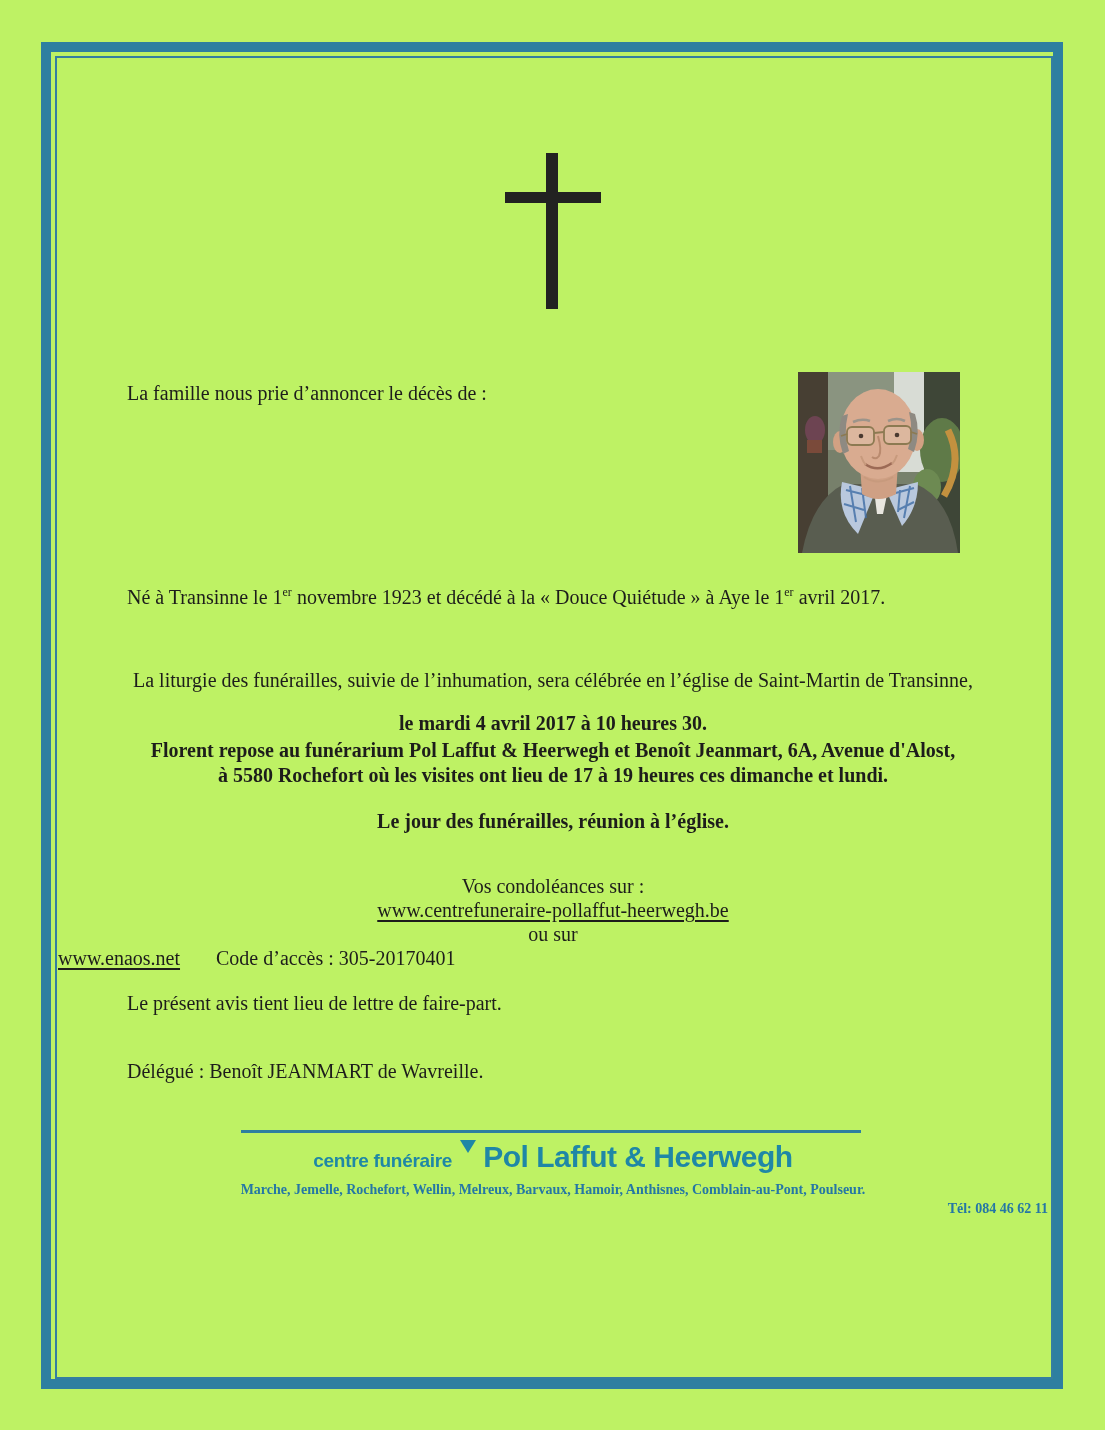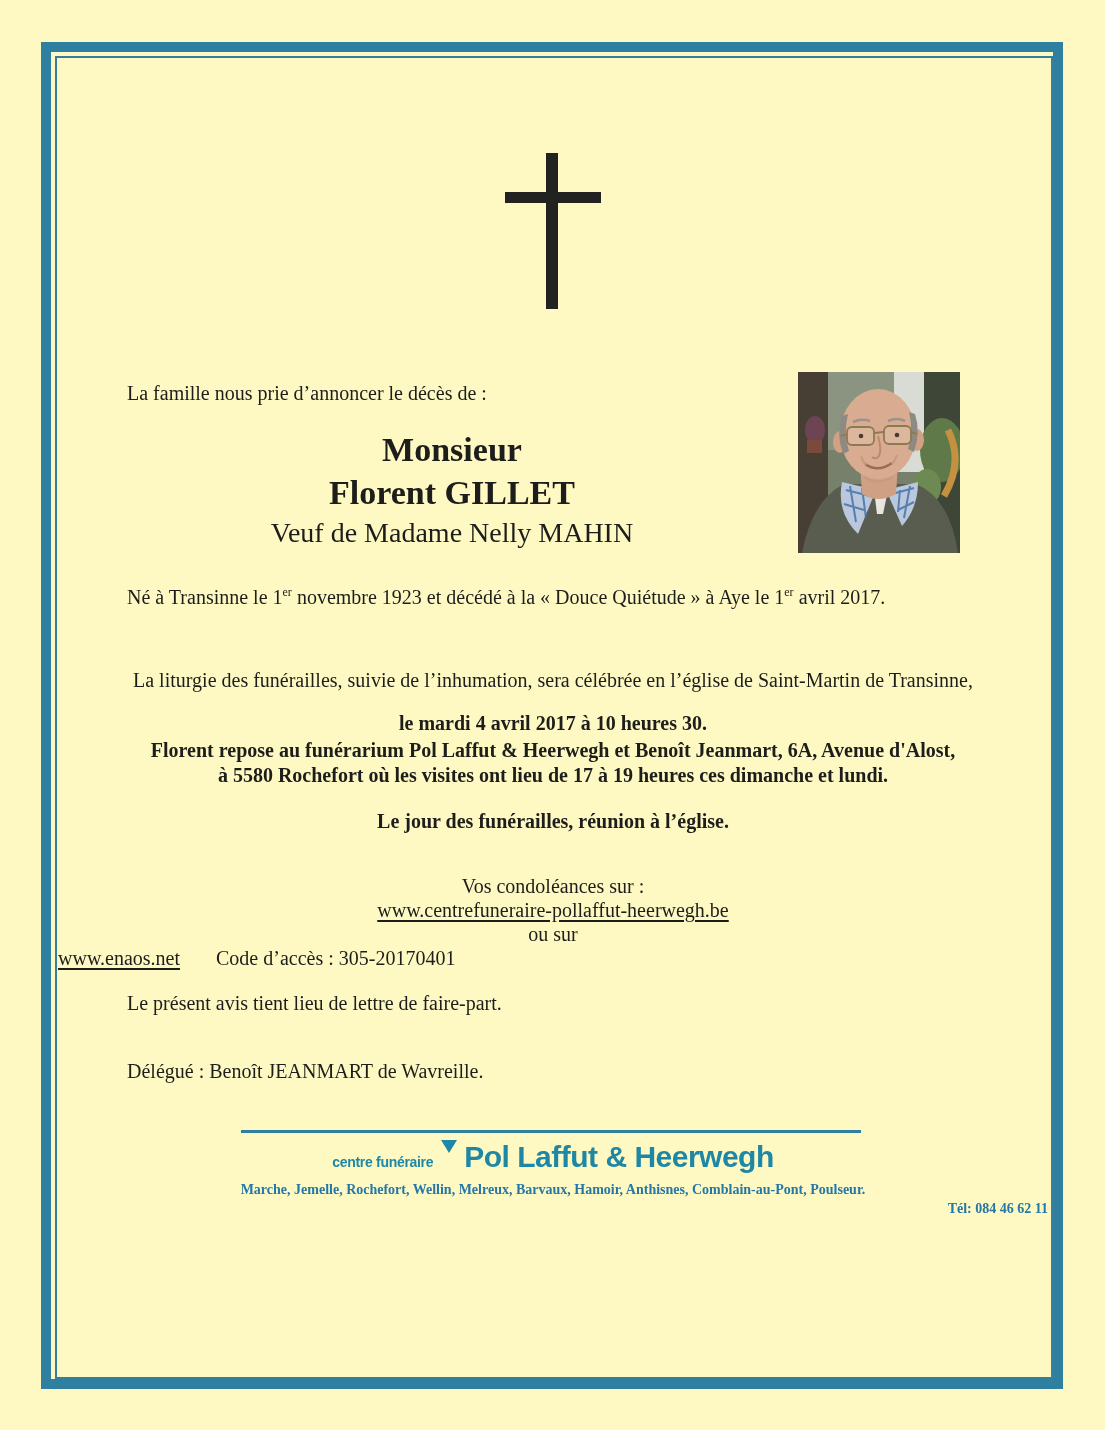--- a/index.html
+++ b/index.html
@@ -1,19 +1,19 @@
 <!DOCTYPE html>
 <html><head>
 <meta charset="utf-8">
 <style>
   html,body{margin:0;padding:0;background:#ffffff;}
   .page{
     position:relative;
     width:1105px;height:1430px;
-    background:#fef9c3;
+    background:#bef264;
     color:#1d1d1b;
     font-family:"Liberation Serif", serif;
     overflow:hidden;
   }
   
   .frame-outer{
     position:absolute;left:41px;top:42px;width:1002px;height:1327px;
     border:10px solid #2e7fa0;
   }
   .frame-inner{
@@ -48,21 +48,21 @@
   .fairepart-line{top:990px;}
   .delegate-line{top:1058px;}
 
   
   .footer-rule{position:absolute;left:241px;top:1130px;width:620px;height:3px;background:#2e7fa0;}
   .brand-row{
     position:absolute;left:58px;top:1140px;width:990px;
     display:flex;justify-content:center;align-items:baseline;gap:6px;
     font-family:"Liberation Sans", sans-serif;color:#1f87a6;
   }
-  .brand-prefix{font-size:14px;font-weight:bold;letter-spacing:-0.3px;}
+  .brand-prefix{font-size:19px;font-weight:bold;letter-spacing:-0.3px;}
   .brand-triangle{
     width:0;height:0;align-self:flex-start;
     border-left:8px solid transparent;border-right:8px solid transparent;
     border-top:13px solid #1f87a6;
     margin:0 1px 0 2px;transform:translateY(0px);
   }
   .brand-name{font-size:30px;font-weight:bold;letter-spacing:-0.5px;text-align:center;}
   .footer-locations{position:absolute;left:58px;top:1182px;width:990px;text-align:center;
     font-size:14px;font-weight:bold;color:#2577a5;}
   .footer-phone{position:absolute;left:58px;top:1201px;width:990px;text-align:right;
@@ -116,25 +116,20 @@
     <path d="M55 50 q9 -4 17 -1" stroke="#9c948a" stroke-width="2.6" fill="none"></path>
     <path d="M90 49 q9 -4 17 0" stroke="#9c948a" stroke-width="2.6" fill="none"></path>
     <path d="M80 64 q4 14 1 20 q-3 4 -7 1" stroke="#b98a6e" stroke-width="2" fill="none"></path>
     <path d="M67 92 q13 9 27 -1" stroke="#9c6a55" stroke-width="2.4" fill="none"></path>
     <path d="M63 84 q2 6 5 9 M99 83 q-2 6 -5 9" stroke="#c79a7d" stroke-width="2" fill="none"></path>
     <path d="M66 105 q14 9 29 0" stroke="#c79a7d" stroke-width="2" fill="none"></path>
   </svg>
 
   <div class="line left-col intro-line">La famille nous prie d’annoncer le décès de :</div>
 
-  <div class="name-block">
-    <div class="deceased-title">Monsieur</div>
-    <div class="deceased-name">Florent GILLET</div>
-    <div class="relation-line">Veuf de Madame Nelly MAHIN</div>
-  </div>
 
   <div class="line left-col life-line">
     <span>Né à Transinne le 1</span><sup>er</sup><span> novembre 1923 et décédé à la « Douce Quiétude » à Aye le 1</span><sup>er</sup><span> avril 2017.</span>
   </div>
 
   <div class="line center-block liturgy-block">
     <div>La liturgie des funérailles, suivie de l’inhumation, sera célébrée en l’église de Saint-Martin de Transinne,</div>
     <div class="bold">le mardi 4 avril 2017 à 10 heures 30.</div>
   </div>
 

